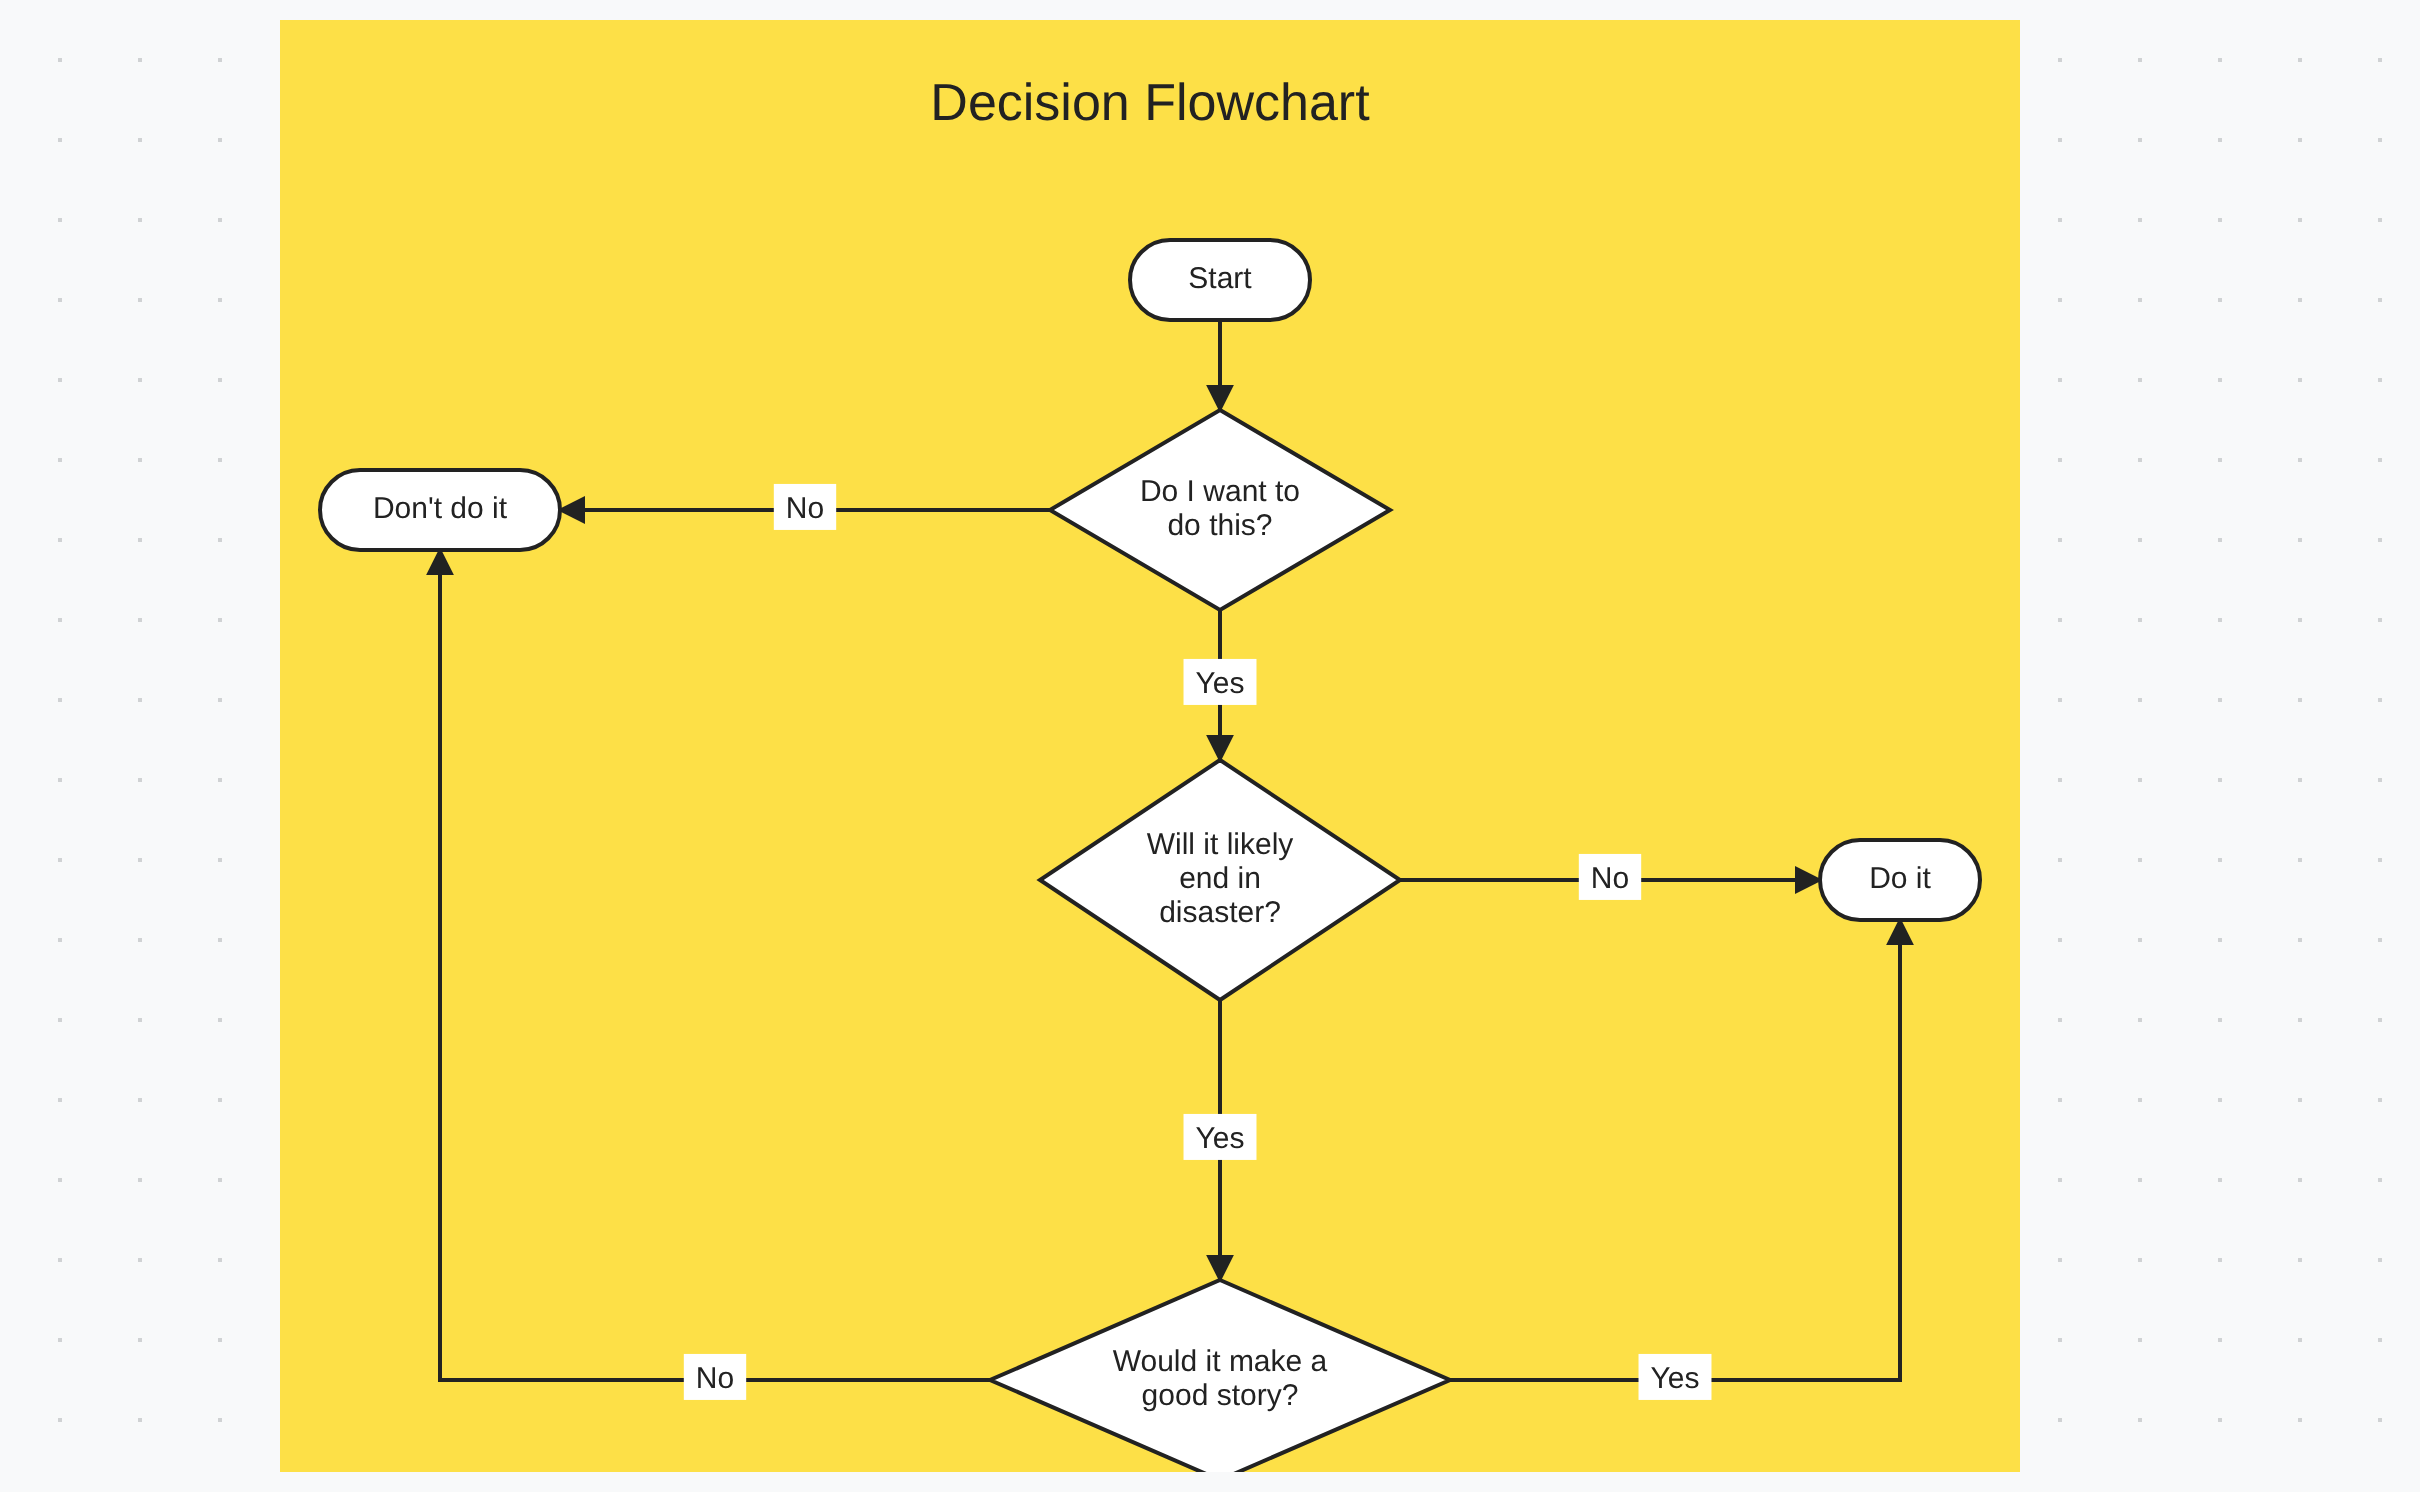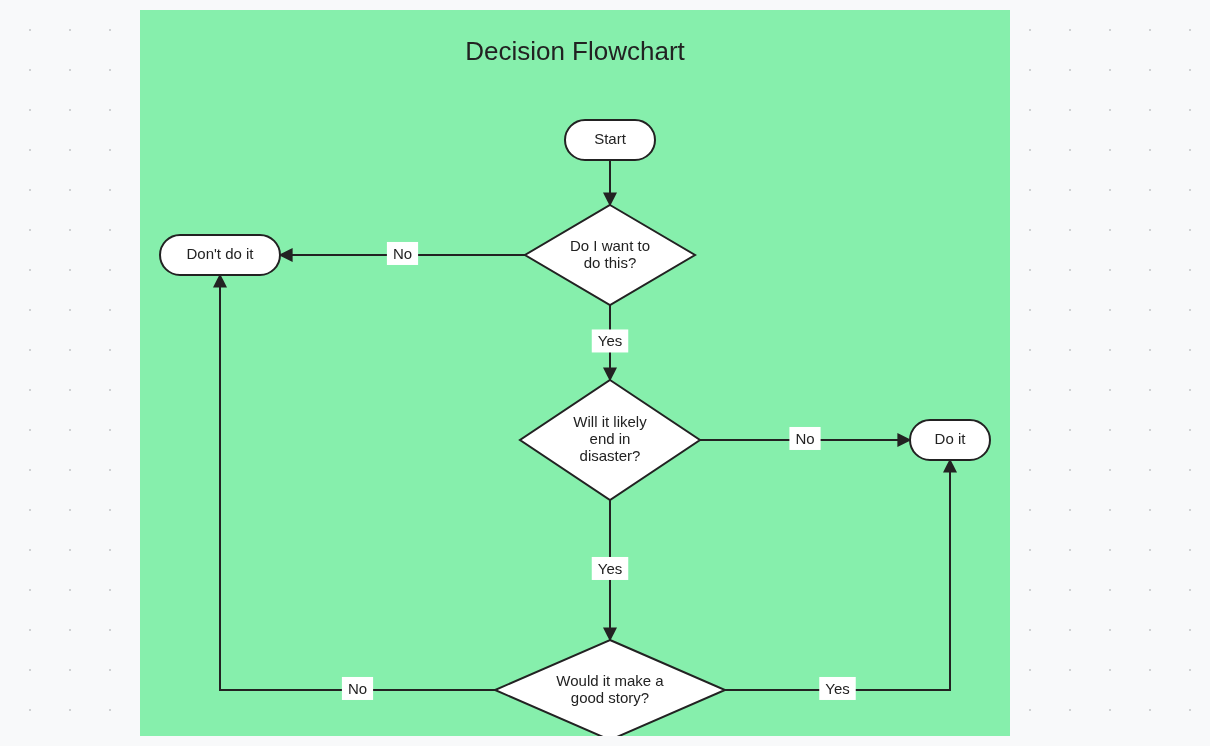--- a/index.html
+++ b/index.html
@@ -18,21 +18,21 @@
     background-image: radial-gradient(circle, #d0d2d4 1.2px, transparent 1.2px);
     background-size: 40px 40px;
     background-position: 10px 10px;
   }
   #canvas {
     position: absolute;
     left: 140px;
     top: 10px;
     width: 870px;
     height: 726px;
-    background: #86efac;
+    background: #fde047;
   }
   svg {
     position: absolute;
     inset: 0;
   }
   .node-label {
     font-size: 15px;
     fill: #222;
   }
   .edge-label {

